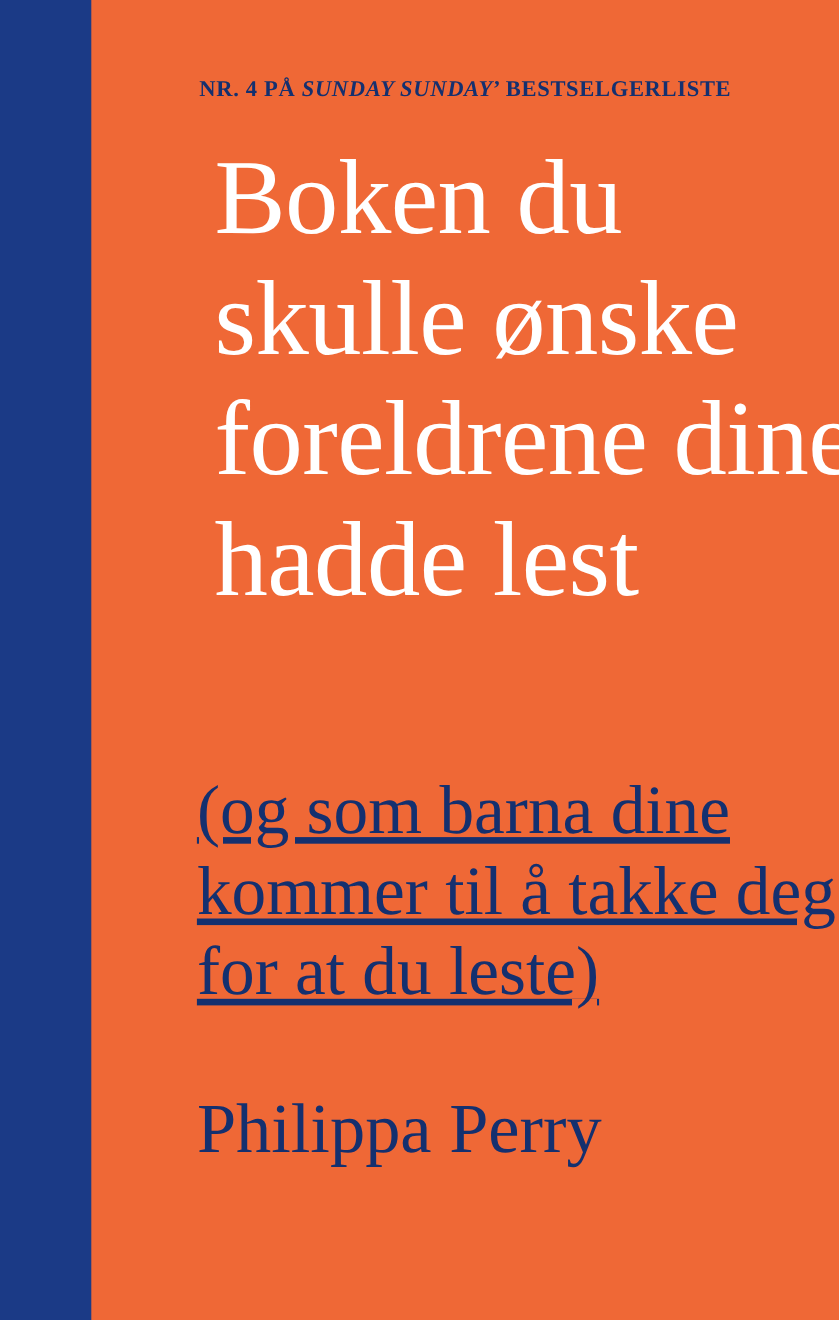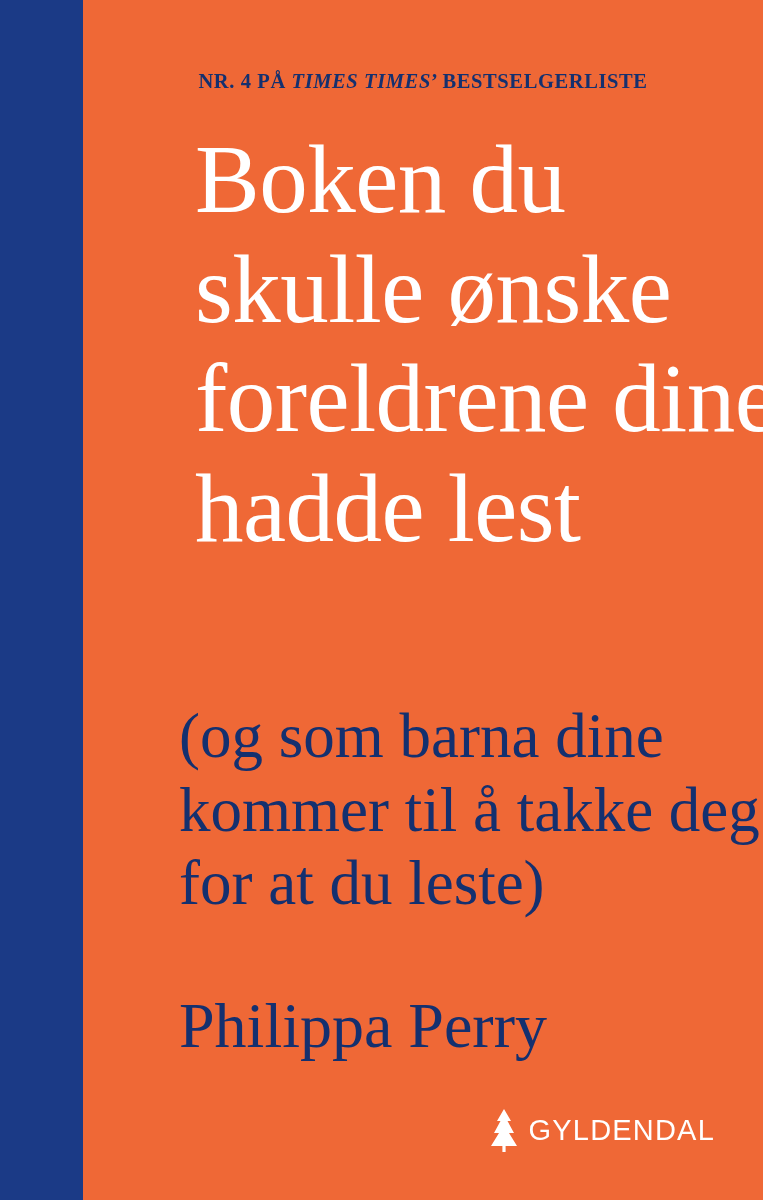--- a/index.html
+++ b/index.html
@@ -63,20 +63,21 @@
   .subtitle {
     position: absolute;
     top: 700px;
     left: 96px;
     width: 584px;
     color: #14306f;
     font-family: "Liberation Serif", serif;
     font-size: 63px;
     line-height: 1.17;
     font-weight: 400;
+    text-decoration: underline;
   }
   .author {
     position: absolute;
     top: 955px;
     left: 96px;
     width: 584px;
     color: #14306f;
     font-family: "Liberation Serif", serif;
     font-size: 64px;
     line-height: 1.1;
@@ -106,31 +107,23 @@
 </style>
 </head>
 <body>
 
 <div class="cover">
 
   <div class="spine"></div>
 
   <div class="content">
 
-    <div class="banner"><span>NR. 4 PÅ </span><span class="ital">TIMES TIMES</span><span>’ BESTSELGERLISTE</span></div>
+    <div class="banner"><span>NR. 4 PÅ </span><span class="ital">SUNDAY SUNDAY</span><span>’ BESTSELGERLISTE</span></div>
 
     <div class="title">Boken du skulle ønske foreldrene dine hadde lest</div>
 
     <div class="subtitle">(og som barna dine kommer til å takke deg for at du leste)</div>
 
     <div class="author">Philippa Perry</div>
 
-    <div class="publisher">
-      <span class="publisher-mark">
-        <svg class="publisher-mark" viewBox="0 0 30 44" xmlns="http://www.w3.org/2000/svg" aria-hidden="true">
-          <path d="M15 1 L22 13 L18.5 13 L25 25 L20 25 L28 38 L16.6 38 L16.6 44 L13.4 44 L13.4 38 L2 38 L10 25 L5 25 L11.5 13 L8 13 Z" fill="#ffffff"></path>
-        </svg>
-      </span>
-      <span class="publisher-name">GYLDENDAL</span>
-    </div>
 
   </div>
 </div>
 
 </body></html>

